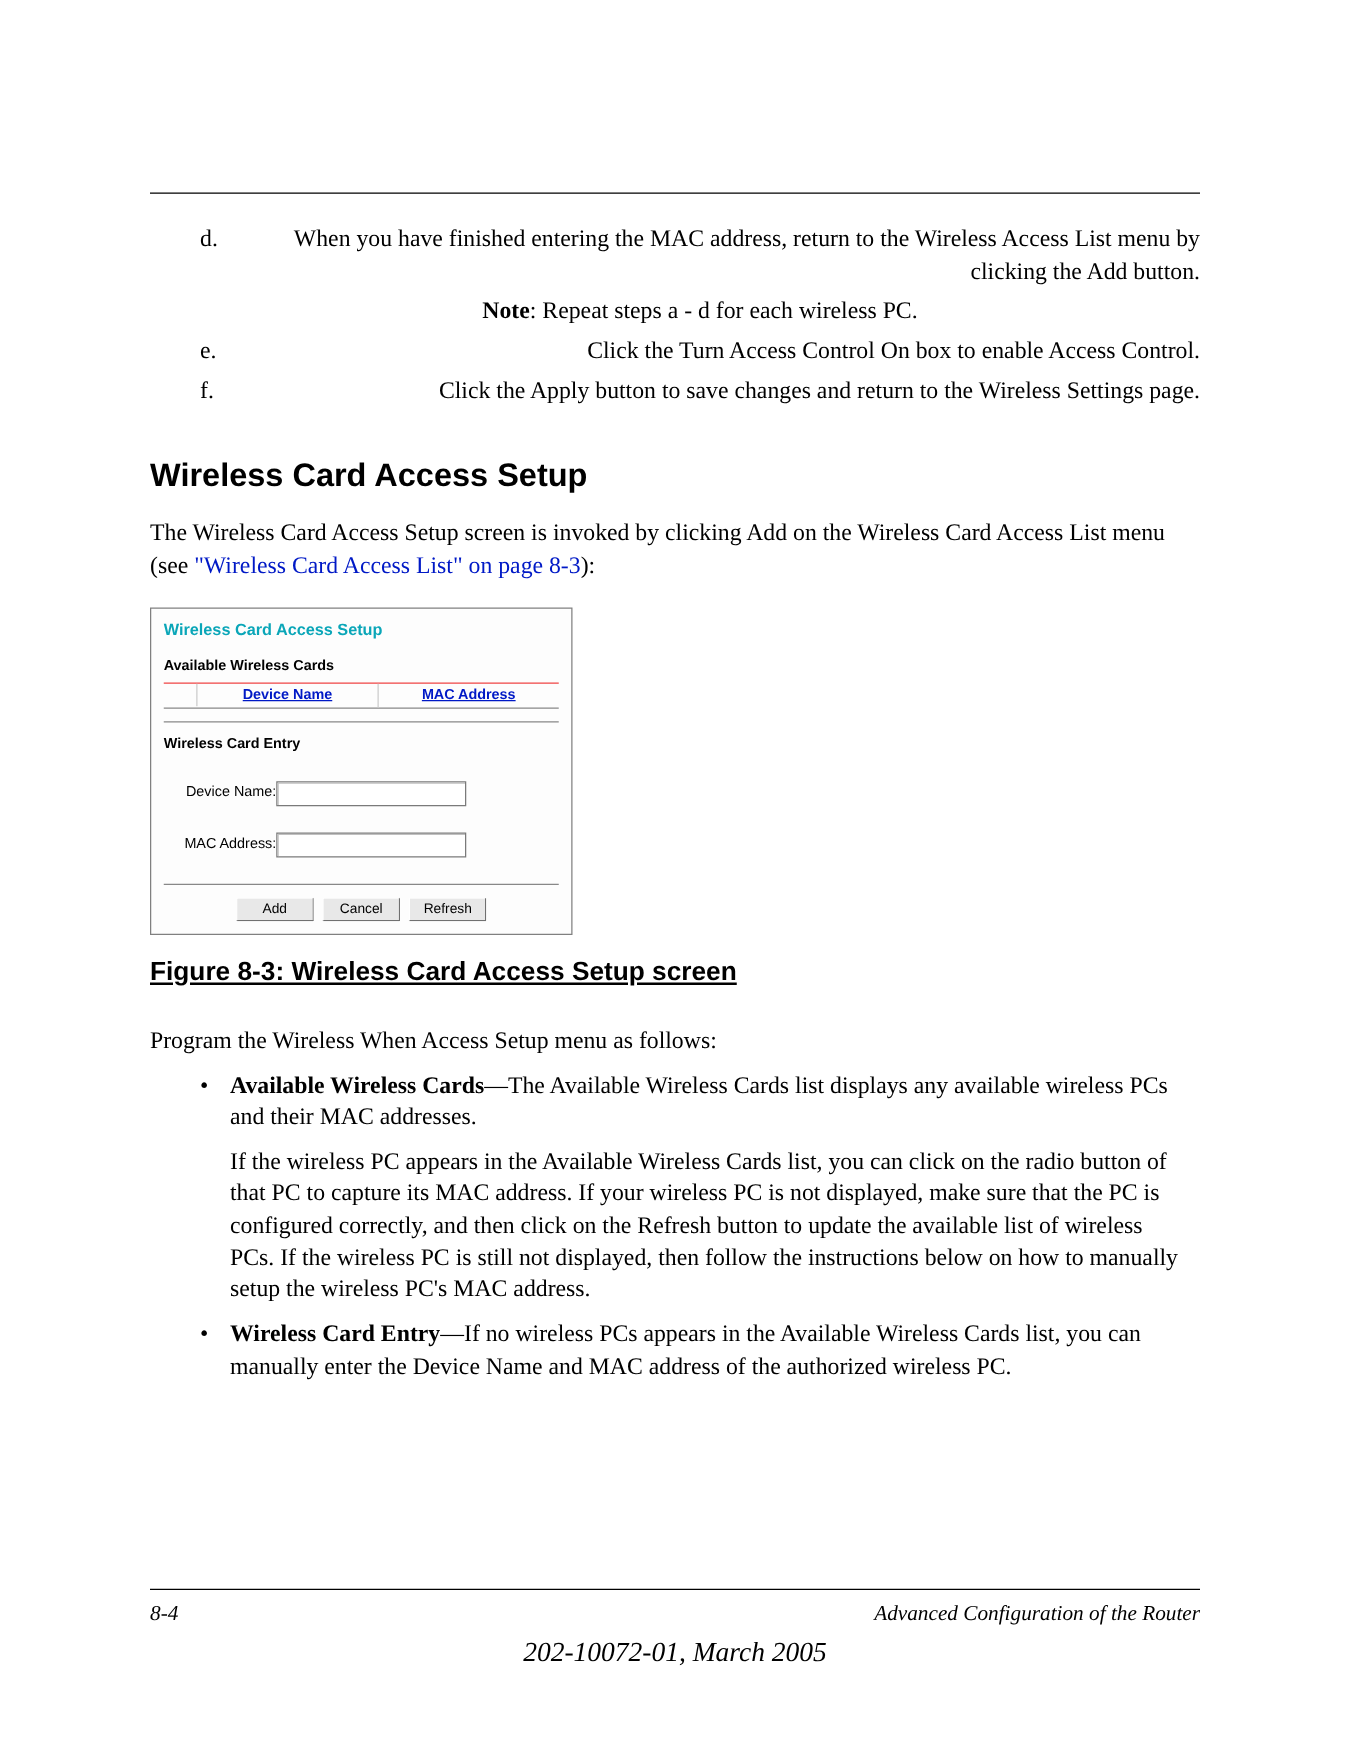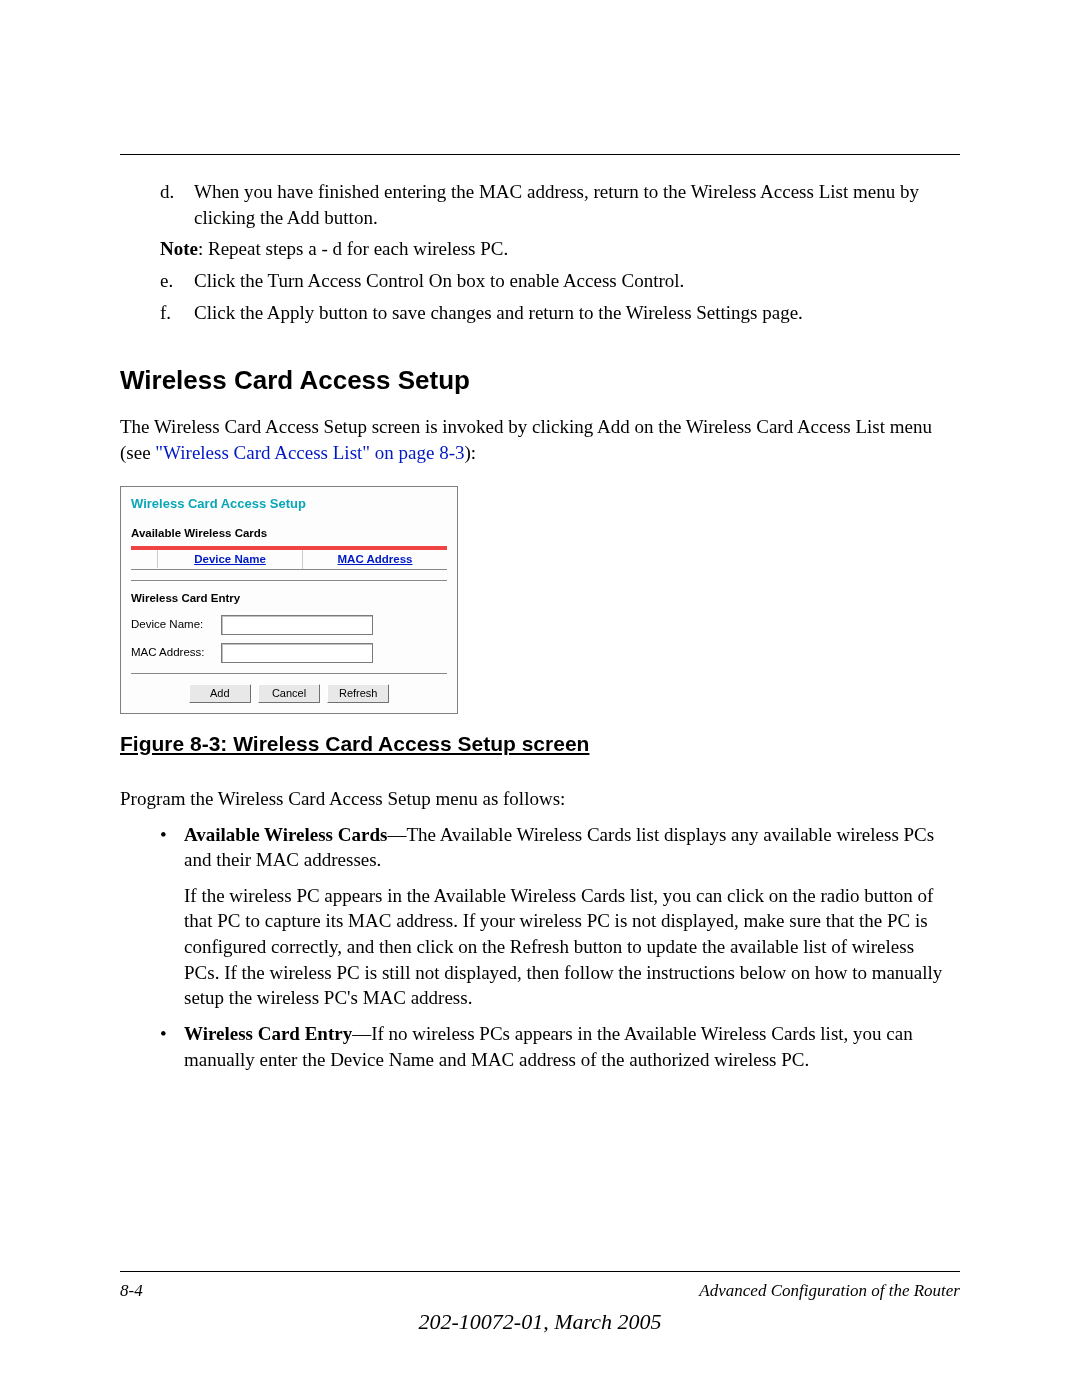--- a/index.html
+++ b/index.html
@@ -29,22 +29,22 @@
   }
   .list-block { margin-left: 40px; }
   .item {
     display: flex;
     margin: 6px 0;
   }
   .item .marker {
     width: 34px;
     flex-shrink: 0;
   }
-  .item .txt { flex: 1; }
-  .note-line { margin: 6px 0 6px 40px; }
+  .item .txt { flex: 1; text-align: right; }
+  .note-line { margin: 6px 0 6px 40px; text-align: center; }
   .bold { font-weight: bold; }
 
   h2.section {
     font-family: Arial, Helvetica, sans-serif;
     font-weight: bold;
     font-size: 26px;
     margin: 38px 0 16px 0;
   }
   .para { margin: 10px 0; }
   .link { color: #0019c6; }
@@ -65,21 +65,21 @@
     font-weight: bold;
     font-size: 13px;
     margin: 2px 0 14px 0;
   }
   .fig-subhead {
     font-weight: bold;
     margin: 4px 0;
   }
   .fig-table {
     width: 100%;
-    border-top: 4px solid #ef4444;
+    border-top: 1px solid #ef4444;
     border-bottom: 1px solid #888;
     margin-bottom: 4px;
   }
   .fig-table .row {
     display: flex;
     border-bottom: 1px solid #ccc;
   }
   .fig-table .row:last-child { border-bottom: none; }
   .fig-table .cell-radio {
     width: 26px; height: 18px;
@@ -95,21 +95,22 @@
   }
   .fig-table .cell-head.dev { border-right: 1px solid #ccc; }
   hr.fig-sep {
     border: none;
     border-top: 1px solid #888;
     margin: 10px 0;
   }
   .entry-row {
     display: flex;
     align-items: center;
-    margin: 8px 0;
+    margin: 21px 0;
+    text-align: right;
   }
   .entry-row .lbl { width: 90px; }
   .entry-row .inp {
     width: 150px; height: 18px;
     border: 1px solid #7a7a7a;
     background: #fff;
     box-shadow: inset 1px 1px 0 #c0c0c0;
   }
   .btn-row {
     text-align: center;
@@ -226,21 +227,21 @@
     <hr class="fig-sep">
     <div class="btn-row">
       <span class="fig-btn">Add</span>
       <span class="fig-btn">Cancel</span>
       <span class="fig-btn">Refresh</span>
     </div>
   </div>
 
   <div class="fig-caption">Figure 8-3:  Wireless Card Access Setup screen</div>
 
-  <div class="para">Program the Wireless Card Access Setup menu as follows:</div>
+  <div class="para">Program the Wireless When Access Setup menu as follows:</div>
 
   <div class="bullets">
     <div class="bul">
       <div class="dot">•</div>
       <div class="txt">
         <span class="bold">Available Wireless Cards</span><span>—The Available Wireless Cards list displays any available wireless PCs and their MAC addresses.</span>
       </div>
     </div>
   </div>
   <div class="sub-para">If the wireless PC appears in the Available Wireless Cards list, you can click on the radio button of that PC to capture its MAC address. If your wireless PC is not displayed, make sure that the PC is configured correctly, and then click on the Refresh button to update the available list of wireless PCs. If the wireless PC is still not displayed, then follow the instructions below on how to manually setup the wireless PC's MAC address.</div>

